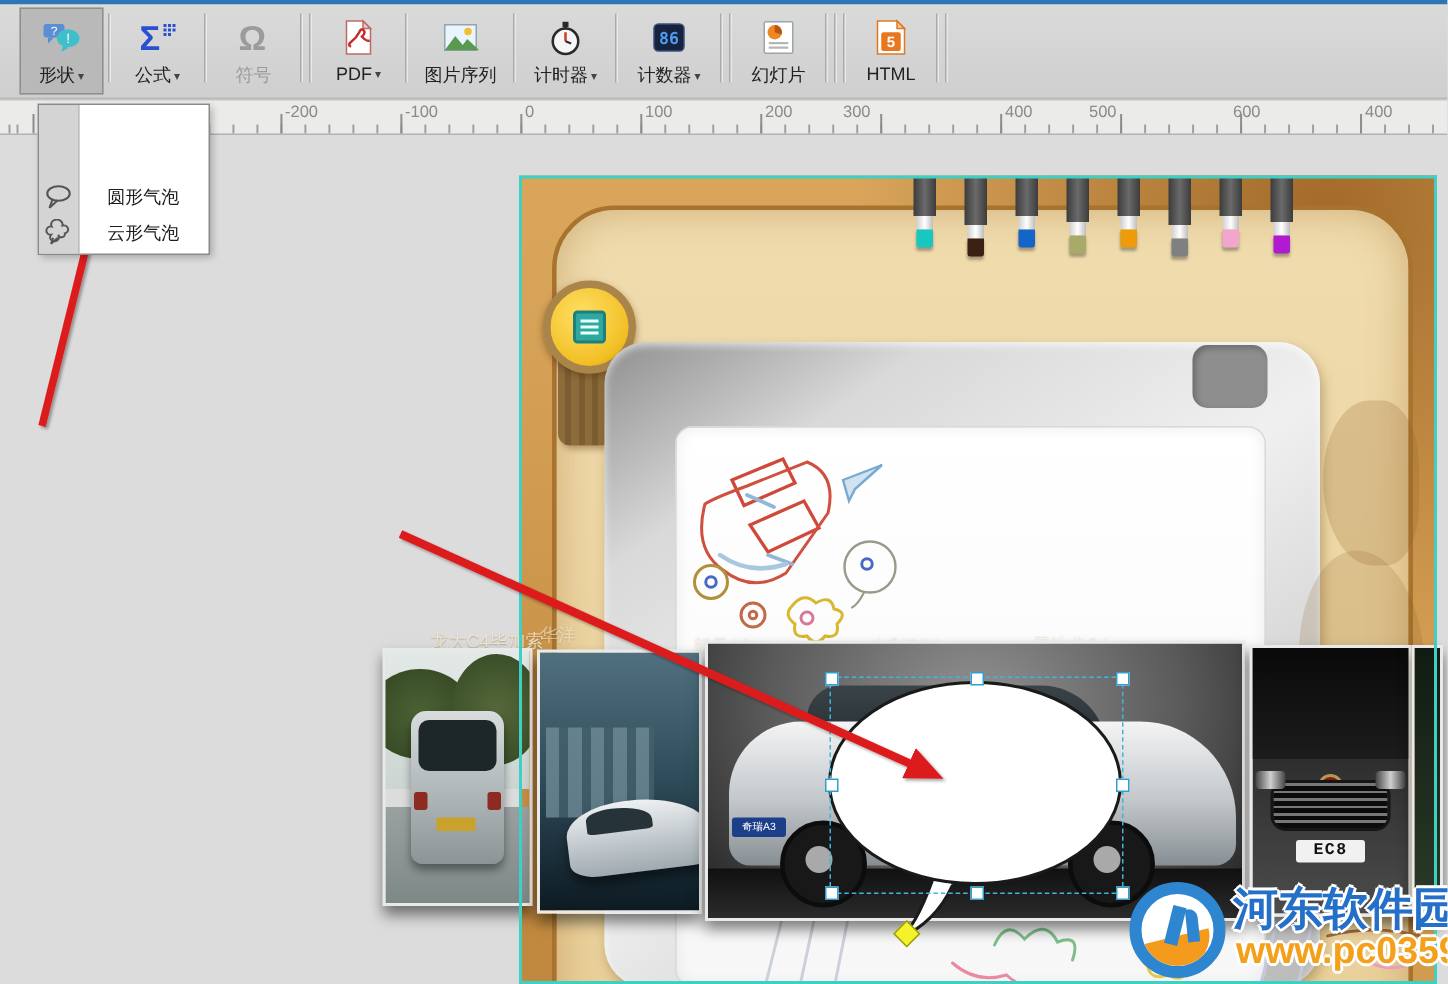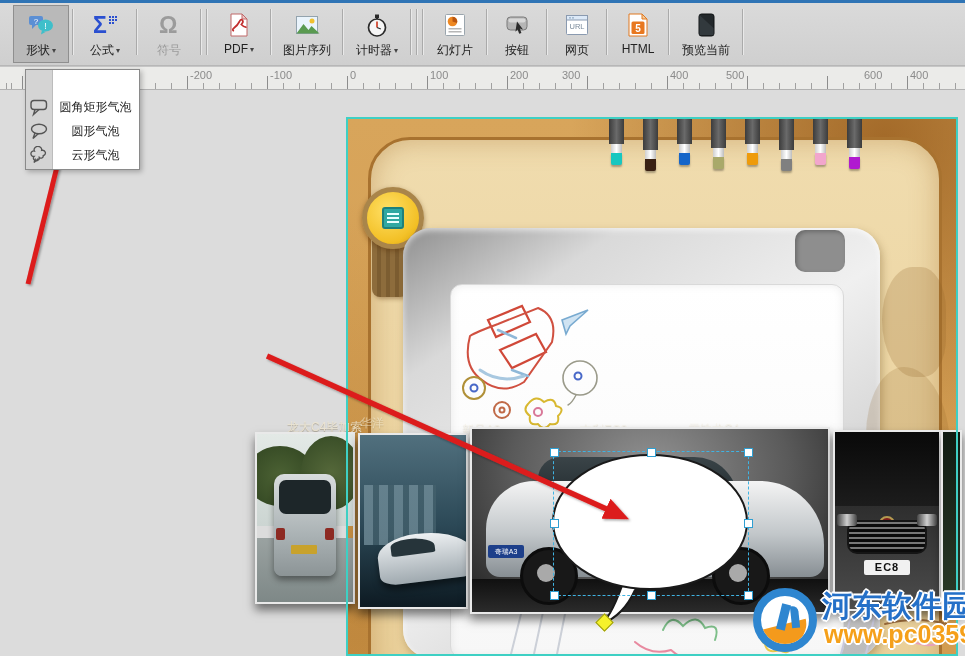--- a/index.html
+++ b/index.html
@@ -99,21 +99,21 @@
   #img3 .body{position:absolute;left:14px;top:52px;width:338px;height:96px;border-radius:48px 64px 14px 14px;
               background:linear-gradient(#f4f4f4,#c2c7ca 55%,#878e93);}
   #img3 .roof{position:absolute;left:66px;top:28px;width:200px;height:44px;border-radius:40px 80px 0 0;
               background:linear-gradient(#3a4448,#232b2f);}
   #img3 .wheel{position:absolute;top:118px;width:52px;height:52px;border-radius:50%;background:#181818;
                border:3px solid #0c0c0c;}
   #img3 .hub{position:absolute;left:14px;top:14px;width:18px;height:18px;border-radius:50%;background:#a9a9a9;}
   #img3 .plate{position:absolute;left:16px;top:116px;width:36px;height:13px;background:#1d3f8a;color:#fff;
                font-size:7px;line-height:13px;text-align:center;border-radius:2px;}
   
-  #img4{background:linear-gradient(180deg,#060606,#2e2e2e 42%,#4c4c4c);}
+  #img4{background:linear-gradient(180deg,#060606,#2e2e2e 42%,#4c4c4c);font-family:Liberation Mono, monospace;}
   #img4 .hood{position:absolute;inset:0 0 58% 0;background:linear-gradient(#090909,#1c1c1c);}
   #img4 .grille{position:absolute;left:50%;top:88px;transform:translateX(-50%);width:76px;height:30px;
                 border-radius:10px;border:2px solid #151515;
                 background:repeating-linear-gradient(0deg,#0b0b0b 0 3px,#777 3px 5px);}
   #img4 .emblem{position:absolute;left:50%;top:84px;transform:translateX(-50%);width:13px;height:13px;border-radius:50%;
                 background:#7e1c1c;border:2px solid #b49a50;}
   #img4 .hl1,#img4 .hl2{position:absolute;top:82px;width:20px;height:12px;background:linear-gradient(90deg,#444,#cfcfcf,#444);
                 border-radius:3px;}
   #img4 .hl1{left:2px;} #img4 .hl2{right:2px;}
   #img4 .plate{position:absolute;left:50%;top:128px;transform:translateX(-50%);width:46px;height:15px;background:#f1f1f1;
@@ -219,83 +219,65 @@
       <svg class="ic" viewBox="0 0 26 26">
           <rect x="11" y="2.5" width="4" height="3.5" fill="#2a2a2a"></rect>
           <rect x="12" y="6" width="2" height="2.5" fill="#2a2a2a"></rect>
           <circle cx="13" cy="15.5" r="8.5" fill="#f6f6f6" stroke="#2a2a2a" stroke-width="1.7"></circle>
           <line x1="13" y1="15.5" x2="13" y2="9.5" stroke="#d04028" stroke-width="1.7"></line>
           <line x1="13" y1="15.5" x2="16.8" y2="17" stroke="#2a2a2a" stroke-width="1.3"></line>
         </svg>
       <span class="lb"><span>计时器</span><span class="caret">▾</span></span>
     </div>
     <div class="sep"></div>
+    <div class="tb" style="width:60px">
+      <svg class="ic" viewBox="0 0 26 26">
+          <rect x="3" y="4" width="20" height="18" rx="3" fill="#16233f" stroke="#3d4f78"></rect>
+          <text x="13" y="17.5" text-anchor="middle" font-size="11" font-weight="bold" fill="#4f9cf0" font-family="'DejaVu Sans Mono',monospace">86</text>
+        </svg>
+      <span class="lb"><span>计数器</span><span class="caret">▾</span></span>
+    </div>
     <div class="sep"></div>
     <div class="sep"></div>
     <div class="tb">
       <svg class="ic" viewBox="0 0 26 26">
           <rect x="3.5" y="2.5" width="19" height="21" rx="1" fill="#fff" stroke="#9aa5ad"></rect>
           <circle cx="10.5" cy="9.5" r="4.8" fill="#ee8822"></circle>
           <path d="M10.5,9.5 L10.5,4.7 A4.8,4.8 0 0 1 15,11 z" fill="#b85510"></path>
           <rect x="6.5" y="16" width="13" height="1.5" fill="#b6b6b6"></rect>
           <rect x="6.5" y="19" width="13" height="1.5" fill="#b6b6b6"></rect>
         </svg>
       <span class="lb">幻灯片</span>
     </div>
     <div class="sep"></div>
-    <div class="tb" style="width:50px">
-      <svg class="ic" viewBox="0 0 26 26">
-          <rect x="3" y="5" width="20" height="13" rx="3.5" fill="#b5b5b5" stroke="#7a7a7a"></rect>
-          <rect x="4.5" y="6.5" width="17" height="4" rx="2" fill="#d8d8d8"></rect>
-          <path d="M13,9.5 l6,8 -3.2,-1 1.6,4.4 -2.2,.9 -1.6,-4.3 -2.2,2.2 z" fill="#2a2a2a"></path>
-        </svg>
-      <span class="lb">按钮</span>
-    </div>
-    <div class="sep"></div>
-    <div class="tb" style="width:50px">
-      <svg class="ic" viewBox="0 0 26 26">
-          <rect x="2.5" y="3.5" width="21" height="19" rx="1" fill="#fff" stroke="#8a9ab0"></rect>
-          <rect x="2.5" y="3.5" width="21" height="4.5" fill="#dce9f8" stroke="#8a9ab0"></rect>
-          <circle cx="6" cy="5.8" r=".9" fill="#90a8c0"></circle>
-          <circle cx="9" cy="5.8" r=".9" fill="#90a8c0"></circle>
-          <text x="13" y="17" text-anchor="middle" font-size="7.5" fill="#7a8a9a">URL</text>
-        </svg>
-      <span class="lb">网页</span>
-    </div>
+    <div class="sep"></div>
     <div class="sep"></div>
     <div class="tb" style="width:52px">
       <svg class="ic" viewBox="0 0 26 26">
           <path d="M4,2 h13 l5,5 v17 h-18 z" fill="#fff" stroke="#e07820"></path>
           <path d="M17,2 l5,5 h-5 z" fill="#f3cb9a" stroke="#e07820"></path>
           <rect x="6.5" y="9.5" width="13" height="12.5" rx="1.5" fill="#e87820"></rect>
           <text x="13" y="19.5" font-size="10" font-weight="bold" fill="#fff" text-anchor="middle">5</text>
         </svg>
       <span class="lb">HTML</span>
     </div>
     <div class="sep"></div>
-    <div class="tb" style="width:64px">
-      <svg class="ic" viewBox="0 0 26 26">
-          <rect x="6" y="2" width="15" height="22" rx="2.5" fill="#23282b" stroke="#0e1113"></rect>
-          <path d="M6.5,3 l14,13 v7 h-14 z" fill="#32393d"></path>
-        </svg>
-      <span class="lb">预览当前</span>
-    </div>
     <div class="sep"></div>
   </div>
 
   <div id="ruler">
     <span class="rlab" style="left:190px">-200</span>
     <span class="rlab" style="left:270px">-100</span>
     <span class="rlab" style="left:350px">0</span>
     <span class="rlab" style="left:430px">100</span>
     <span class="rlab" style="left:510px">200</span>
     <span class="rlab" style="left:562px">300</span>
     <span class="rlab" style="left:670px">400</span>
     <span class="rlab" style="left:726px">500</span>
-    <span class="rlab" style="left:864px">600</span>
+    <span class="rlab" style="left:822px">600</span>
     <span class="rlab" style="left:910px">400</span>
   </div>
 
   <div id="slide">
     <div id="inner-panel"></div>
 
     <div id="plank"></div>
     <div id="badge">
         <span class="doc">
           <i></i>
@@ -448,29 +430,20 @@
   <div class="hd" style="left:744px;top:448px"></div>
   <div class="hd" style="left:550px;top:519px"></div>
   <div class="hd" style="left:744px;top:519px"></div>
   <div class="hd" style="left:550px;top:591px"></div>
   <div class="hd" style="left:647px;top:591px"></div>
   <div class="hd" style="left:744px;top:591px"></div>
   <div id="diamond"></div>
 
   <div id="menu">
     <div class="gutter"></div>
-    <div class="mi" style="top:25px">
-      <span class="micon">
-          <svg width="20" height="19" viewBox="0 0 20 19" fill="none" stroke="#555" stroke-width="1.4">
-            <rect x="2" y="2.5" width="15.5" height="9" rx="3"></rect>
-            <path d="M6,11.5 L4.5,16.5 L10,11.5"></path>
-          </svg>
-        </span>
-      <span class="mlab">圆角矩形气泡</span>
-    </div>
     <div class="mi" style="top:49px">
       <span class="micon">
           <svg width="20" height="19" viewBox="0 0 20 19" fill="none" stroke="#555" stroke-width="1.4">
             <ellipse cx="10" cy="7" rx="7.5" ry="4.8"></ellipse>
             <path d="M6,11 L4,16.5 L9.5,11.5"></path>
           </svg>
         </span>
       <span class="mlab">圆形气泡</span>
     </div>
     <div class="mi" style="top:73px">

